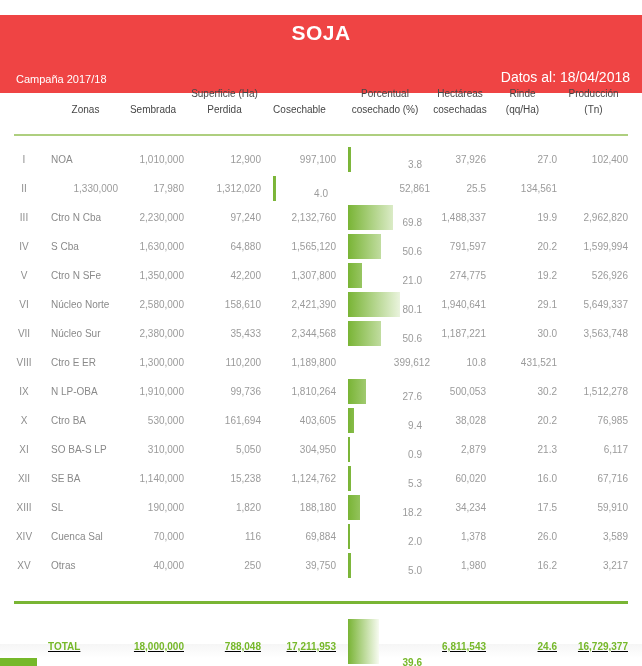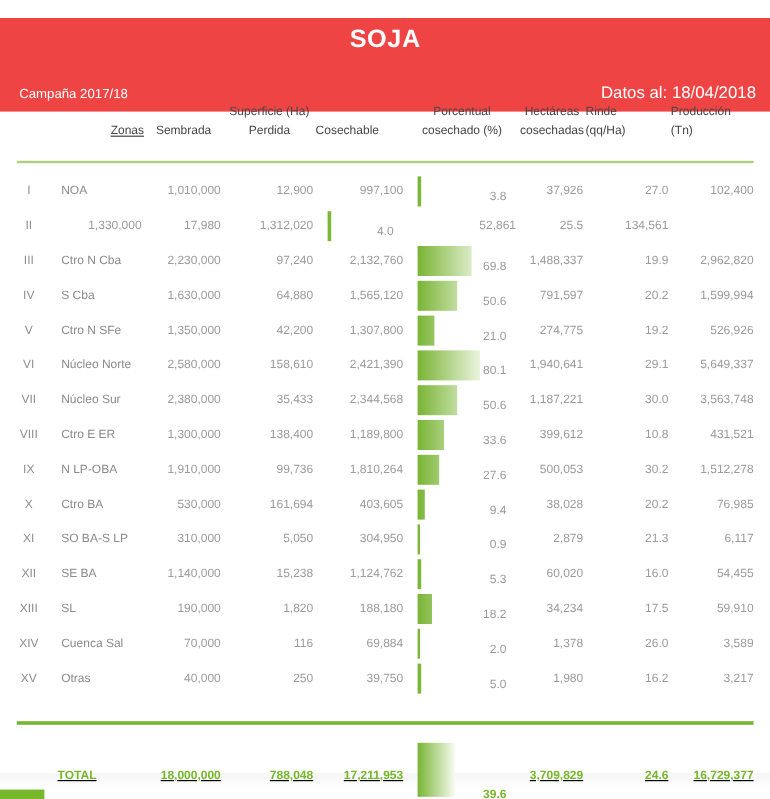--- a/index.html
+++ b/index.html
@@ -13,22 +13,22 @@
   .banner-date{position:absolute;right:12px;bottom:8px;font-size:14px;}
 
   
   .grid{display:grid;grid-template-columns:48px 72px 66px 77px 75px 94px 56px 71px 71px;width:630px;}
 
   
   .thead{position:absolute;top:86px;left:0;}
   .hcell{font-size:10px;color:#464646;line-height:16px;}
   .hline{display:block;height:16px;white-space:nowrap;}
   .h-center{text-align:center;}
-  .h-right{text-align:left;padding-right:2px;}
-  .h-left{text-align:right;padding-left:3px;text-decoration:underline;}
+  .h-right{text-align:center;padding-right:2px;}
+  .h-left{text-align:center;padding-left:3px;}
   .head-rule{position:absolute;top:134px;left:14px;width:614px;height:2px;background:#aecf7f;}
 
   
   .tbody{position:absolute;top:145px;left:0;}
   .trow{height:29px;}
   .cell{font-size:10px;color:#9b9b9b;line-height:29px;white-space:nowrap;}
   .c-num{text-align:right;padding-right:2px;}
   .c-roman{text-align:center;color:#8f8f8f;}
   .c-zona{text-align:left;padding-left:3px;color:#8a8a8a;}
   .pct-cell{position:relative;}
@@ -193,26 +193,22 @@
         <div class="pct-label">50.6</div>
       </div>
       <div class="cell c-num">1,187,221</div>
       <div class="cell c-num">30.0</div>
       <div class="cell c-num">3,563,748</div>
     </div>
       <div class="trow grid">
       <div class="cell c-roman">VIII</div>
       <div class="cell c-zona">Ctro E ER</div>
       <div class="cell c-num">1,300,000</div>
-      <div class="cell c-num">138,400</div>
+      <div class="cell c-num">110,200</div>
       <div class="cell c-num">1,189,800</div>
-      <div class="cell pct-cell">
-        <div class="pct-bar" style="width: 21.8px;"></div>
-        <div class="pct-label">33.6</div>
-      </div>
       <div class="cell c-num">399,612</div>
       <div class="cell c-num">10.8</div>
       <div class="cell c-num">431,521</div>
     </div>
       <div class="trow grid">
       <div class="cell c-roman">IX</div>
       <div class="cell c-zona">N LP-OBA</div>
       <div class="cell c-num">1,910,000</div>
       <div class="cell c-num">99,736</div>
       <div class="cell c-num">1,810,264</div>
@@ -257,21 +253,21 @@
       <div class="cell c-zona">SE BA</div>
       <div class="cell c-num">1,140,000</div>
       <div class="cell c-num">15,238</div>
       <div class="cell c-num">1,124,762</div>
       <div class="cell pct-cell">
         <div class="pct-bar" style="width: 3.4px;"></div>
         <div class="pct-label">5.3</div>
       </div>
       <div class="cell c-num">60,020</div>
       <div class="cell c-num">16.0</div>
-      <div class="cell c-num">54,455</div>
+      <div class="cell c-num">67,716</div>
     </div>
       <div class="trow grid">
       <div class="cell c-roman">XIII</div>
       <div class="cell c-zona">SL</div>
       <div class="cell c-num">190,000</div>
       <div class="cell c-num">1,820</div>
       <div class="cell c-num">188,180</div>
       <div class="cell pct-cell">
         <div class="pct-bar" style="width: 11.8px;"></div>
         <div class="pct-label">18.2</div>
@@ -315,19 +311,19 @@
   <div class="total-bar" style="width: 30.9px;"></div>
   <div class="total-row grid">
     <div class="cell"></div>
     <div class="cell c-zona">TOTAL</div>
     <div class="cell c-num">18,000,000</div>
     <div class="cell c-num">788,048</div>
     <div class="cell c-num">17,211,953</div>
     <div class="cell pct-cell">
       <div class="total-pct">39.6</div>
     </div>
-    <div class="cell c-num">3,709,829</div>
+    <div class="cell c-num">6,811,543</div>
     <div class="cell c-num">24.6</div>
     <div class="cell c-num">16,729,377</div>
   </div>
 
   <div class="footer-strip"></div>
 </div>
 
 </body></html>

